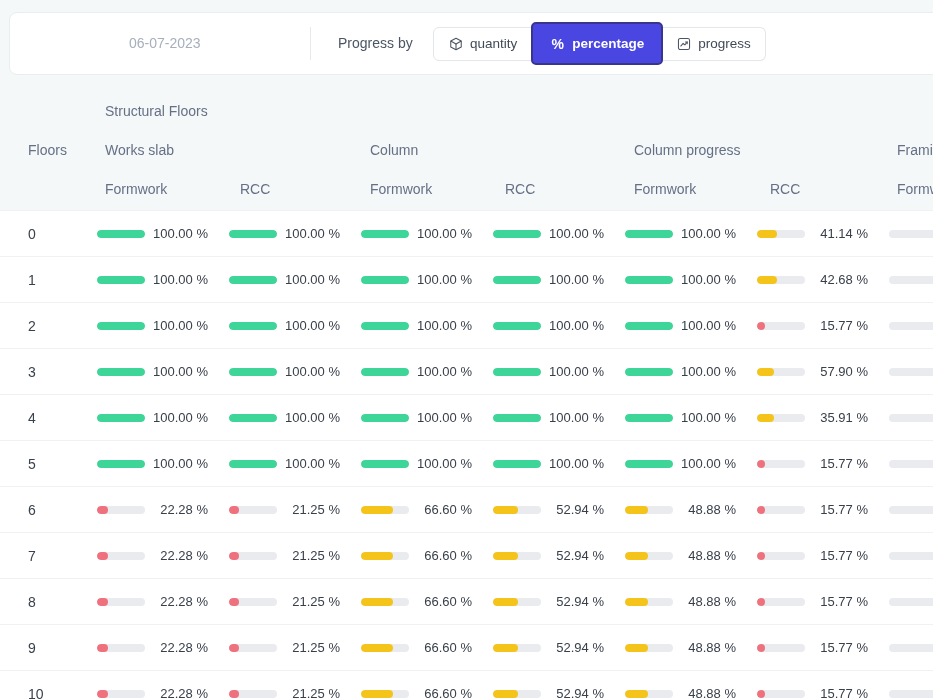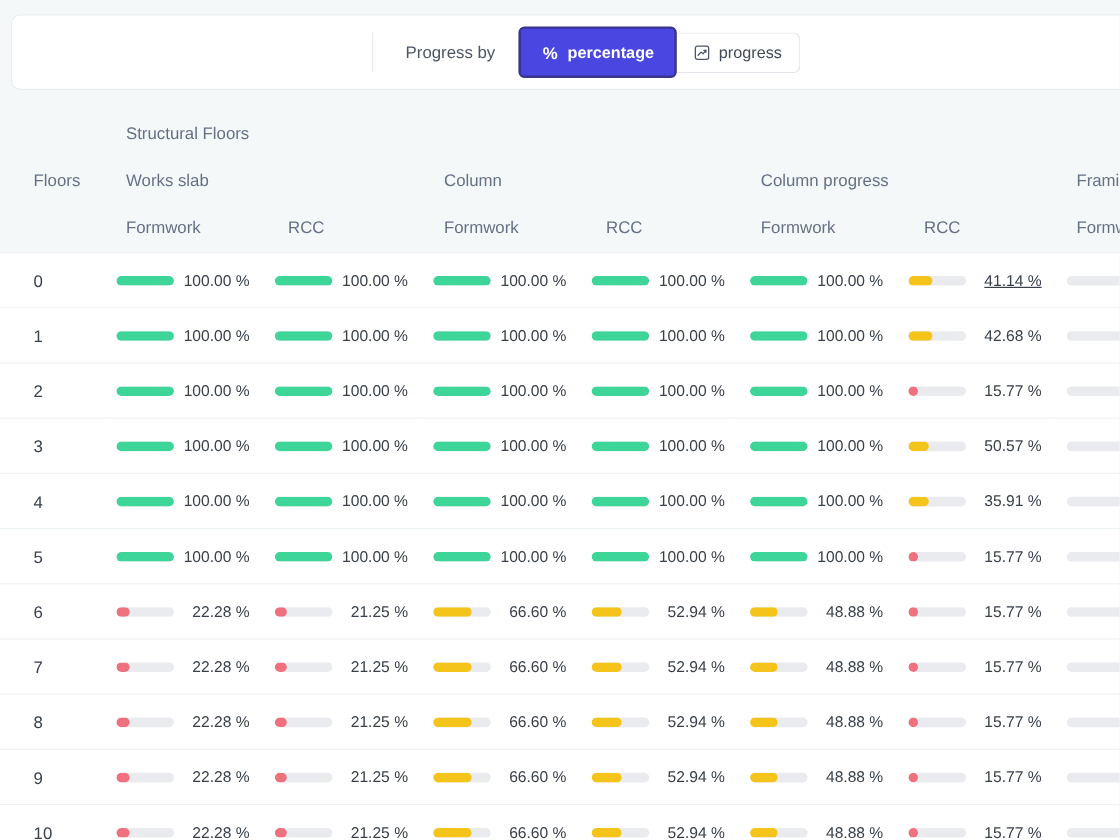--- a/index.html
+++ b/index.html
@@ -42,24 +42,35 @@
   .floor-label { position: absolute; left: 28px; top: 0; height: 46px; line-height: 46px; font-size: 14px; color: #39414c; }
   .cell-bar { position: absolute; top: 19px; width: 48px; height: 8px; border-radius: 4px; background: #e9ebee; overflow: hidden; }
   .cell-fill { height: 8px; border-radius: 4px; }
   .cell-val { position: absolute; top: 0; width: 55px; height: 46px; line-height: 46px; font-size: 13px; color: #39404a; text-align: right; white-space: nowrap; }
   .vborder { position: absolute; top: 210px; width: 1px; height: 490px; background: #edf0f3; }
 </style>
 </head>
 <body>
 
 <div class="toolbar">
+  <span class="date-display">06-07-2023</span>
   <div class="toolbar-divider"></div>
   <span class="toolbar-label lbl-breakdown-by">Progress by</span>
 
   <div class="btn-group">
+    <button class="seg-btn first">
+      <span class="seg-icon">
+        <svg width="14" height="14" viewBox="0 0 24 24" fill="none" stroke="#4b5563" stroke-width="1.8" stroke-linejoin="round">
+          <path d="M12 2 L21 7 L21 17 L12 22 L3 17 L3 7 Z"></path>
+          <path d="M3 7 L12 12 L21 7"></path>
+          <path d="M12 12 L12 22"></path>
+        </svg>
+      </span>
+      <span>quantity</span>
+    </button>
 
     <button class="seg-btn selected">
       <span class="seg-icon">
           <span class="pct-glyph">%</span>
         </span>
       <span>percentage</span>
     </button>
 
     <button class="seg-btn last">
       <span class="seg-icon">
@@ -113,21 +124,21 @@
         <div class="cell-fill" style="width: 100%; background: rgb(61, 213, 152);"></div>
       </div>
       <span class="cell-val" style="left: 549px;">100.00 %</span>
       <div class="cell-bar" style="left: 493px; background: rgb(233, 235, 238);">
         <div class="cell-fill" style="width: 100%; background: rgb(61, 213, 152);"></div>
       </div>
       <span class="cell-val" style="left: 681px;">100.00 %</span>
       <div class="cell-bar" style="left: 625px; background: rgb(233, 235, 238);">
         <div class="cell-fill" style="width: 100%; background: rgb(61, 213, 152);"></div>
       </div>
-      <span class="cell-val" style="left: 813px; text-decoration: underline;">41.14 %</span>
+      <span class="cell-val" style="left: 813px;">41.14 %</span>
       <div class="cell-bar" style="left: 757px; background: rgb(233, 235, 238);">
         <div class="cell-fill" style="width: 41.14%; background: rgb(245, 196, 26);"></div>
       </div>
       <div class="cell-bar" style="left: 889px; background: rgb(233, 235, 238);"></div>
     </div>
     <div class="data-row">
       <span class="floor-label">1</span>
       <span class="cell-val" style="left: 153px;">100.00 %</span>
       <div class="cell-bar" style="left: 97px; background: rgb(233, 235, 238);">
         <div class="cell-fill" style="width: 100%; background: rgb(61, 213, 152);"></div>
@@ -197,21 +208,21 @@
         <div class="cell-fill" style="width: 100%; background: rgb(61, 213, 152);"></div>
       </div>
       <span class="cell-val" style="left: 549px;">100.00 %</span>
       <div class="cell-bar" style="left: 493px; background: rgb(233, 235, 238);">
         <div class="cell-fill" style="width: 100%; background: rgb(61, 213, 152);"></div>
       </div>
       <span class="cell-val" style="left: 681px;">100.00 %</span>
       <div class="cell-bar" style="left: 625px; background: rgb(233, 235, 238);">
         <div class="cell-fill" style="width: 100%; background: rgb(61, 213, 152);"></div>
       </div>
-      <span class="cell-val" style="left: 813px;">50.57 %</span>
+      <span class="cell-val" style="left: 813px;">57.90 %</span>
       <div class="cell-bar" style="left: 757px; background: rgb(233, 235, 238);">
         <div class="cell-fill" style="width: 35.1%; background: rgb(245, 196, 26);"></div>
       </div>
       <div class="cell-bar" style="left: 889px; background: rgb(233, 235, 238);"></div>
     </div>
     <div class="data-row">
       <span class="floor-label">4</span>
       <span class="cell-val" style="left: 153px;">100.00 %</span>
       <div class="cell-bar" style="left: 97px; background: rgb(233, 235, 238);">
         <div class="cell-fill" style="width: 100%; background: rgb(61, 213, 152);"></div>

